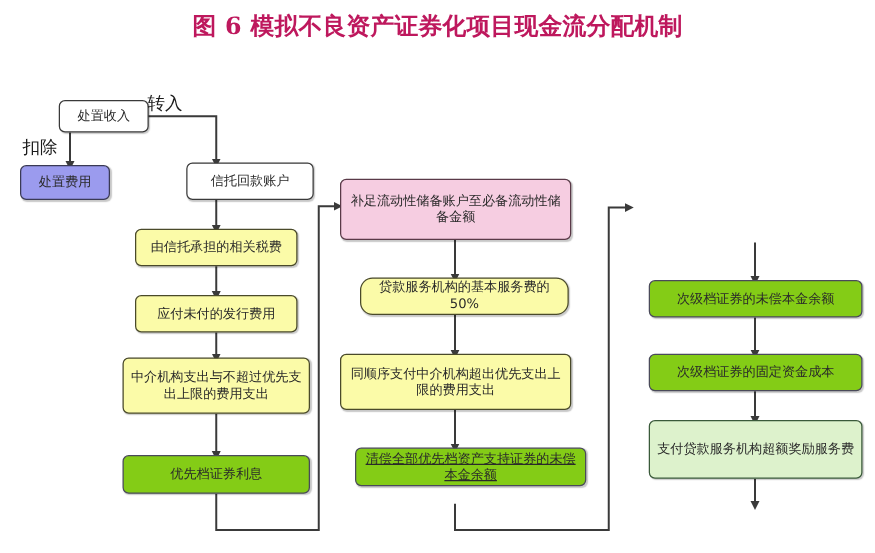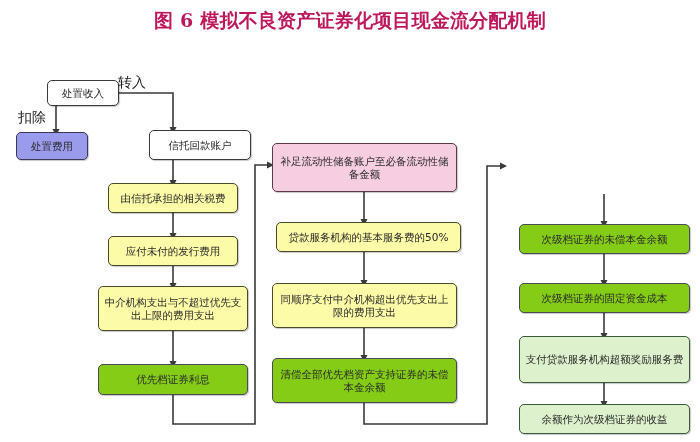--- a/index.html
+++ b/index.html
@@ -130,28 +130,27 @@
   <div class="node n-yellow" style="left:108px; top:183px; width:130px; height:30px;">由信托承担的相关税费</div>
 
   <div class="node n-yellow" style="left:108px; top:236px; width:130px; height:30px;">应付未付的发行费用</div>
 
   <div class="node n-yellow" style="left:98px; top:286px; width:150px; height:45px;">中介机构支出与不超过优先支出上限的费用支出</div>
 
   <div class="node n-lav" style="left:98px; top:364px; width:150px; height:31px;">优先档证券利息</div>
 
   <div class="node n-pink" style="left:272px; top:143px; width:185px; height:49px;">补足流动性储备账户至必备流动性储备金额</div>
 
-  <div class="node n-yellow" style="left:276px; top:222px; width:185px; height:30px;">贷款服务机构的基本服务费的50%</div>
+  <div class="node n-yellow" style="left:288px; top:222px; width:167px; height:30px;border-radius:10px;">贷款服务机构的基本服务费的50%</div>
 
   <div class="node n-yellow" style="left:272px; top:283px; width:185px; height:45px;">同顺序支付中介机构超出优先支出上限的费用支出</div>
 
-  <div class="node n-lav" style="left:272px; top:358px; width:185px; height:45px;">清偿全部优先档资产支持证券的未偿本金余额</div>
+  <div class="node n-lav" style="left:284px; top:358px; width:185px; height:31px;text-decoration:underline;">清偿全部优先档资产支持证券的未偿本金余额</div>
 
 
   <div class="node n-lav" style="left:519px; top:224px; width:171px; height:30px;">次级档证券的未偿本金余额</div>
 
   <div class="node n-green" style="left:519px; top:336px; width:171px; height:47px;">支付贷款服务机构超额奖励服务费</div>
 
   <div class="node n-lav" style="left:519px; top:283px; width:171px; height:30px;">次级档证券的固定资金成本</div>
 
-  <div class="node n-green" style="left:519px; top:404px; width:171px; height:30px;">余额作为次级档证券的收益</div>
 
 </div>
 
 </body></html>

